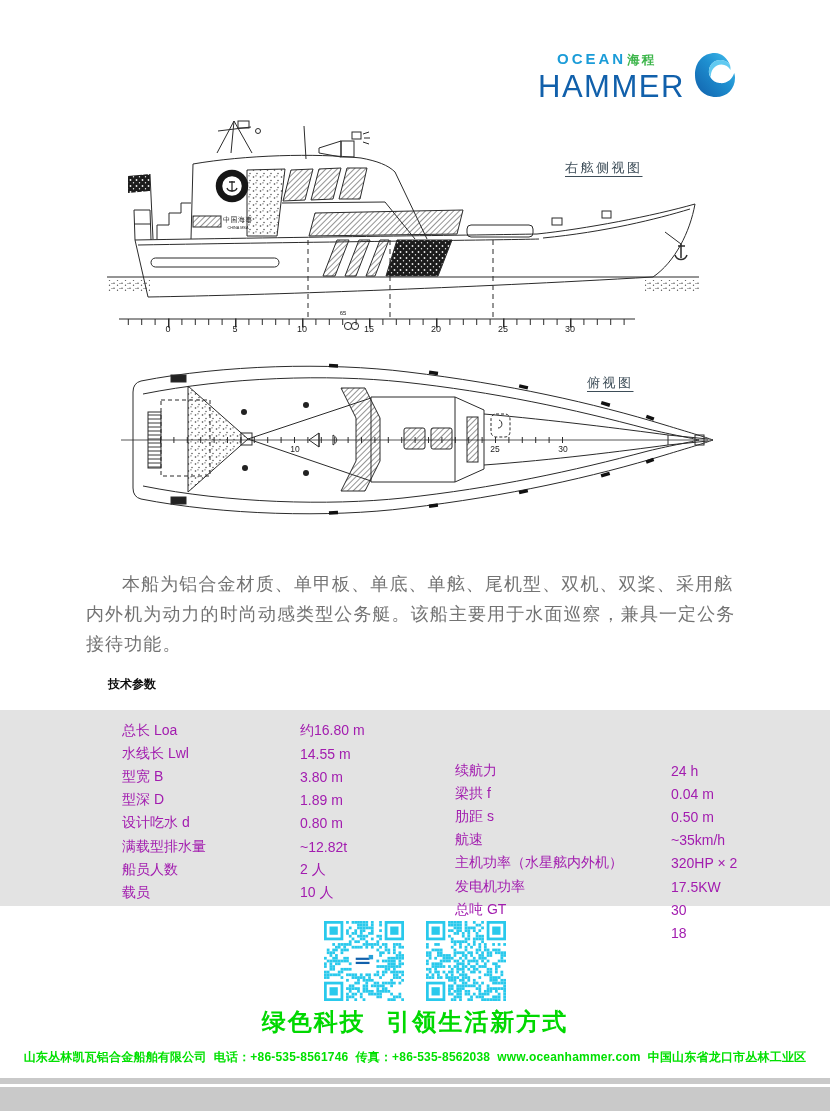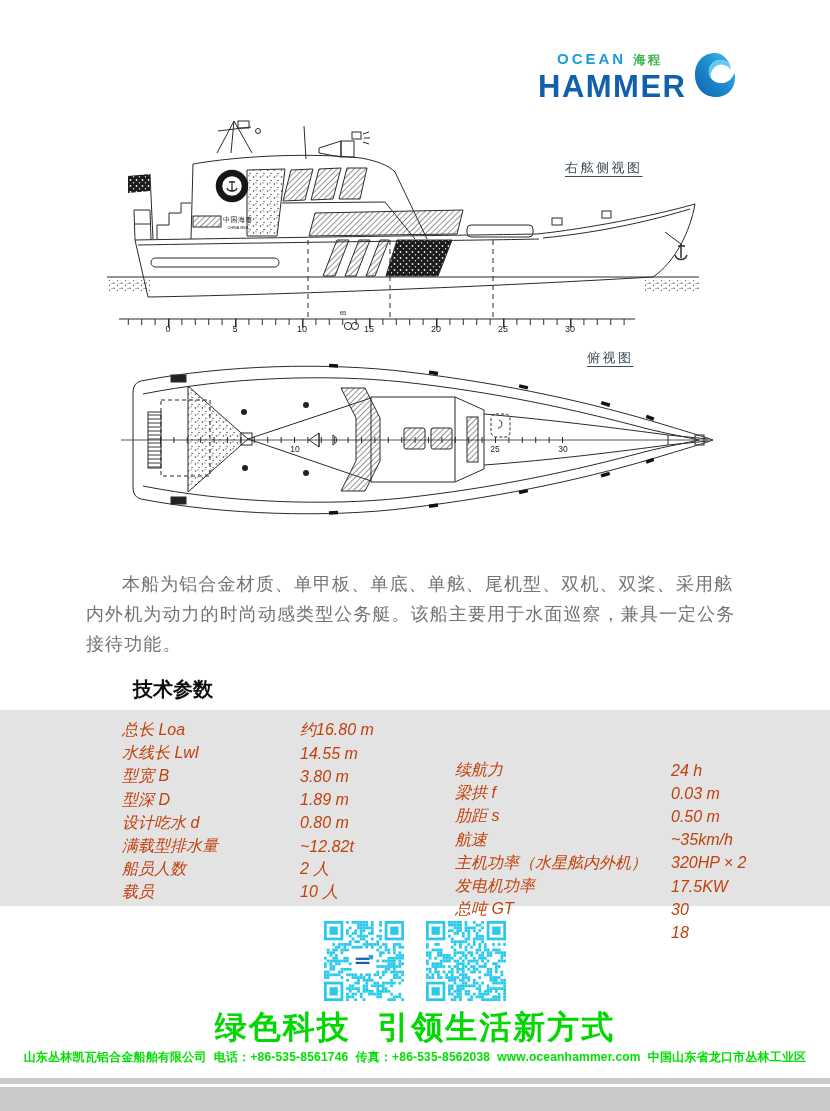--- a/index.html
+++ b/index.html
@@ -2,49 +2,49 @@
 <html><head>
 <meta charset="utf-8">
 <style>
   html,body{margin:0;padding:0;background:#fff;}
   .page{position:relative;width:830px;height:1111px;background:#ffffff;overflow:hidden;
         font-family:"Liberation Sans",sans-serif;}
   
   .logo{position:absolute;left:538px;top:50px;width:210px;}
   .logo-line1{display:flex;align-items:baseline;margin-left:2px;}
   .logo-ocean{font-size:15px;font-weight:700;letter-spacing:3px;color:#1b9cd8;margin-left:17px;}
-  .logo-cn{font-size:12.5px;font-weight:700;color:#3cb54a;margin-left:7px;letter-spacing:2px;}
-  .logo-hammer{font-size:31px;font-weight:700;letter-spacing:1.5px;color:#1160ab;line-height:1.0;margin-top:2px;}
+  .logo-cn{font-size:12.5px;font-weight:700;color:#3cb54a;margin-left:1px;letter-spacing:2px;}
+  .logo-hammer{font-size:31px;font-weight:400;letter-spacing:1.5px;color:#1160ab;line-height:1.0;margin-top:2px;}
   .wave{position:absolute;left:694px;top:52px;width:42px;height:46px;}
   
   .view-label{position:absolute;color:#3d4d58;font-size:13px;letter-spacing:2.5px;
               text-decoration:underline;text-underline-offset:4px;}
   .side-label{left:565px;top:159px;}
-  .top-label{left:587px;top:349px;}
+  .top-label{left:587px;top:374px;}
   .side-svg{position:absolute;left:105px;top:112px;width:600px;height:220px;}
   .top-svg{position:absolute;left:103px;top:350px;width:628px;height:179px;}
   
   .desc{position:absolute;left:86px;top:551px;width:662px;font-size:18px;letter-spacing:1.1px;
         line-height:30px;color:#737373;text-indent:2em;}
   
-  .spec-heading{position:absolute;left:133px;top:676px;font-size:20px;font-weight:700;color:#0d0d0d;}
+  .spec-heading{position:absolute;left:108px;top:676px;font-size:12px;font-weight:700;color:#0d0d0d;}
   .spec-band{position:absolute;left:0;top:710px;width:830px;height:196px;background:#e3e3e3;}
   .spec-col{position:absolute;top:719px;}
   .col-left{left:122px;width:325px;}
   .col-right{left:455px;width:370px;margin-top:40px;}
-  .spec-row{display:flex;height:23.2px;align-items:center;font-size:16px;color:#c2410c;font-style:italic;}
+  .spec-row{display:flex;height:23.2px;align-items:center;font-size:14px;color:#a21caf;}
   .col-left .spec-label{width:178px;}
   .col-right .spec-label{width:216px;}
   .spec-value{flex:1;}
   
   .qr-row{position:absolute;left:0;top:921px;width:830px;display:flex;justify-content:center;gap:22px;}
   .qr{width:80px;height:80px;background:#fff;}
   
   .slogan{position:absolute;left:0;top:1006px;width:830px;text-align:center;
-          font-family:"DejaVu Serif", serif;font-weight:700;font-size:32px;letter-spacing:2px;
+          font-family:"DejaVu Serif", serif;font-weight:700;font-size:24px;letter-spacing:2px;
           color:#00d800;white-space:pre;}
   .footer-line{position:absolute;left:0;top:1049px;width:830px;text-align:center;
           font-size:12px;font-weight:700;color:#00e000;white-space:pre;letter-spacing:0.2px;}
   .bar-thin{position:absolute;left:0;top:1078px;width:830px;height:6px;background:#c9c9c9;}
   .bar-bottom{position:absolute;left:0;top:1087px;width:830px;height:24px;background:#c9c9c9;}
 </style>
 </head>
 <body>
 
 <div class="page">
@@ -288,21 +288,21 @@
       </div>
   </div>
 
   <div class="spec-col col-right">
     <div class="spec-row">
         <span class="spec-label">续航力</span>
         <span class="spec-value">24 h</span>
       </div>
     <div class="spec-row">
         <span class="spec-label">梁拱 f</span>
-        <span class="spec-value">0.03 m</span>
+        <span class="spec-value">0.04 m</span>
       </div>
     <div class="spec-row">
         <span class="spec-label">肋距 s</span>
         <span class="spec-value">0.50 m</span>
       </div>
     <div class="spec-row">
         <span class="spec-label">航速</span>
         <span class="spec-value">~35km/h</span>
       </div>
     <div class="spec-row">

